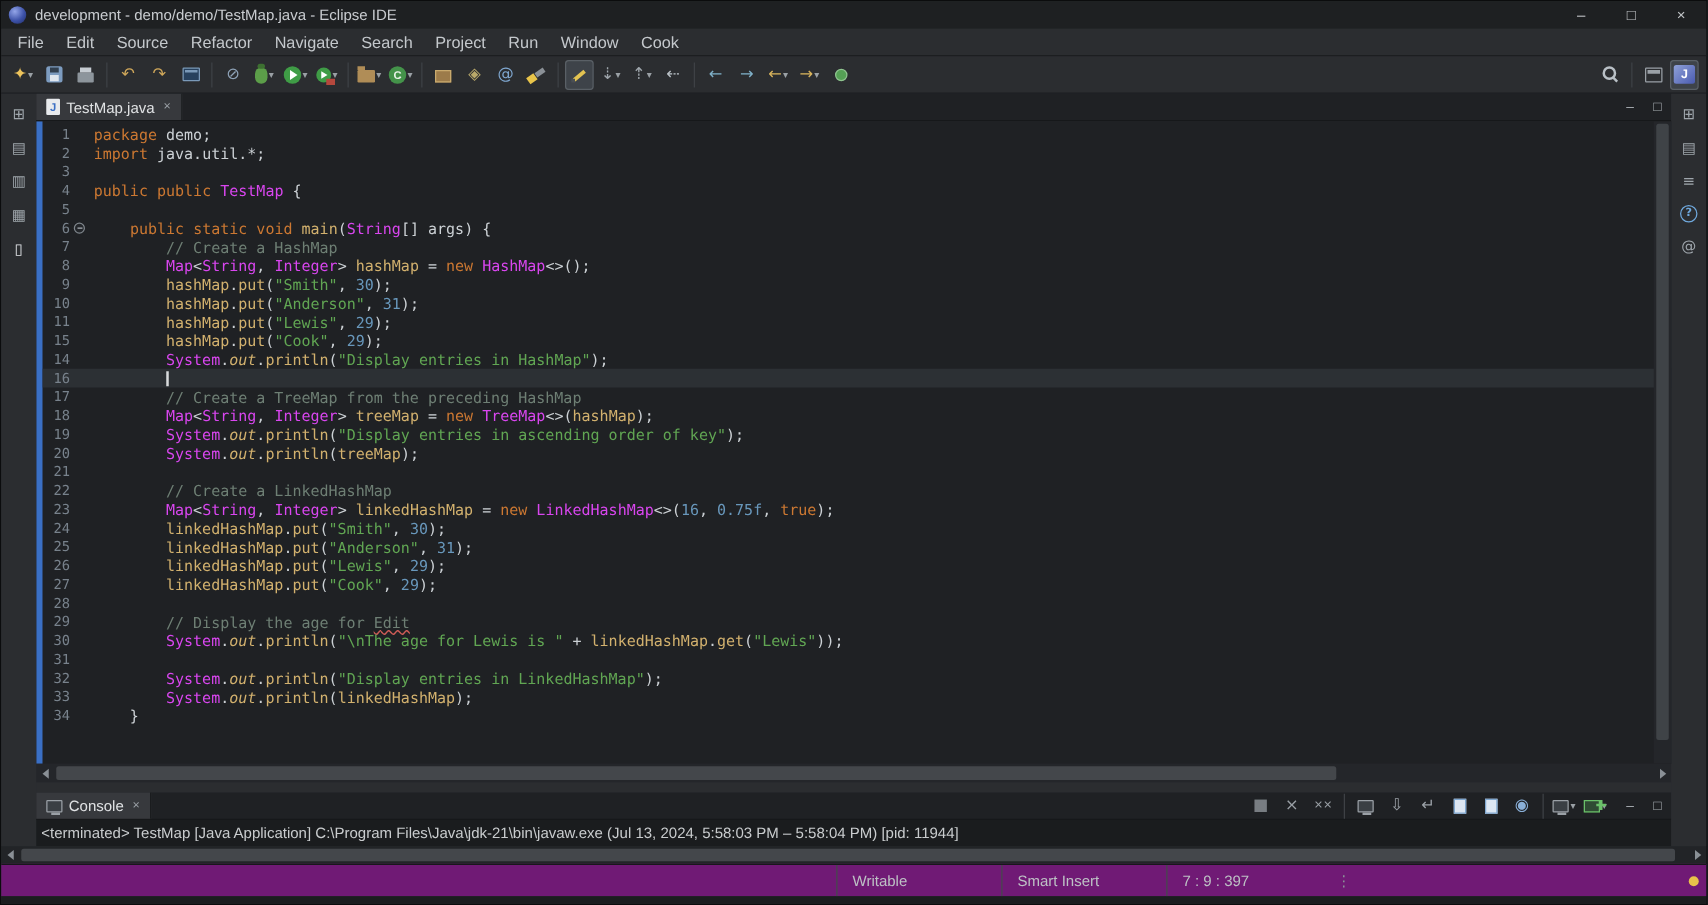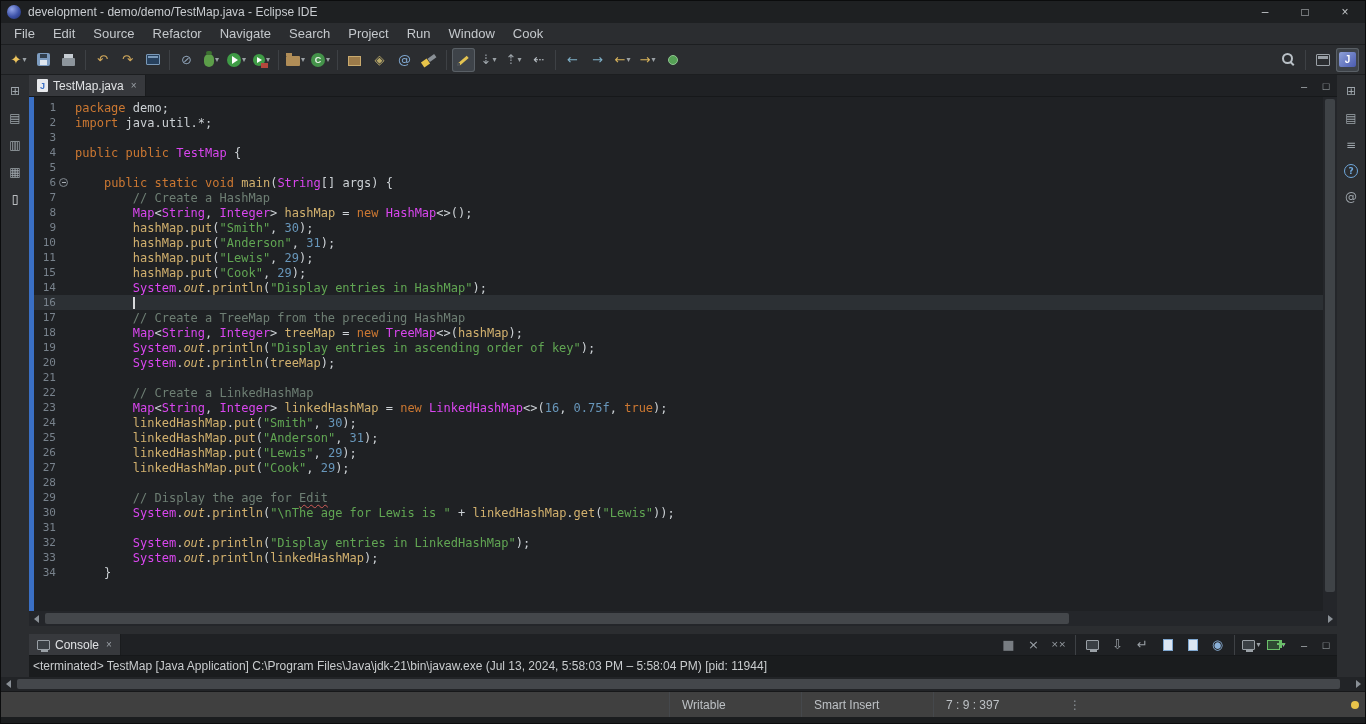--- a/index.html
+++ b/index.html
@@ -129,21 +129,21 @@
   .track { flex:1; height:100%; position:relative; }
   .thumb { position:absolute; top:2px; bottom:2px; left:2px; background:#44474b; border-radius:2px; }
   .sash { height:8px; flex:0 0 8px; background:#2b2d30; }
 
   
   .console-body { height:21px; flex:0 0 21px; background:#1a1c1e; color:#c9ccce;
                   font-family:"Liberation Sans","DejaVu Sans",sans-serif; font-size:12px;
                   padding:3px 0 0 4px; white-space:nowrap; overflow:hidden; }
 
   
-  .statusbar { height:26px; flex:0 0 26px; background:#404040; border-top:1px solid #17181a;
+  .statusbar { height:26px; flex:0 0 26px; background:#701a75; border-top:1px solid #17181a;
                display:flex; align-items:center; font-size:12px; color:#bdc1c5; }
   .sb-spacer { width:668px; flex:none; }
   .sb-cell { width:132px; height:100%; display:flex; align-items:center; padding-left:12px;
              border-left:1px solid #45484c; flex:none; }
   .sb-handle { width:20px; text-align:center; color:#8a9096; font-size:12px; }
   .sb-fill { flex:1; }
   .notify-dot { width:8px; height:8px; border-radius:50%; background:#e8c34a; margin-right:6px; flex:none; }
   .bottom-edge { height:6px; flex:0 0 6px; background:#1b1d1f; }
 </style>
 </head>

